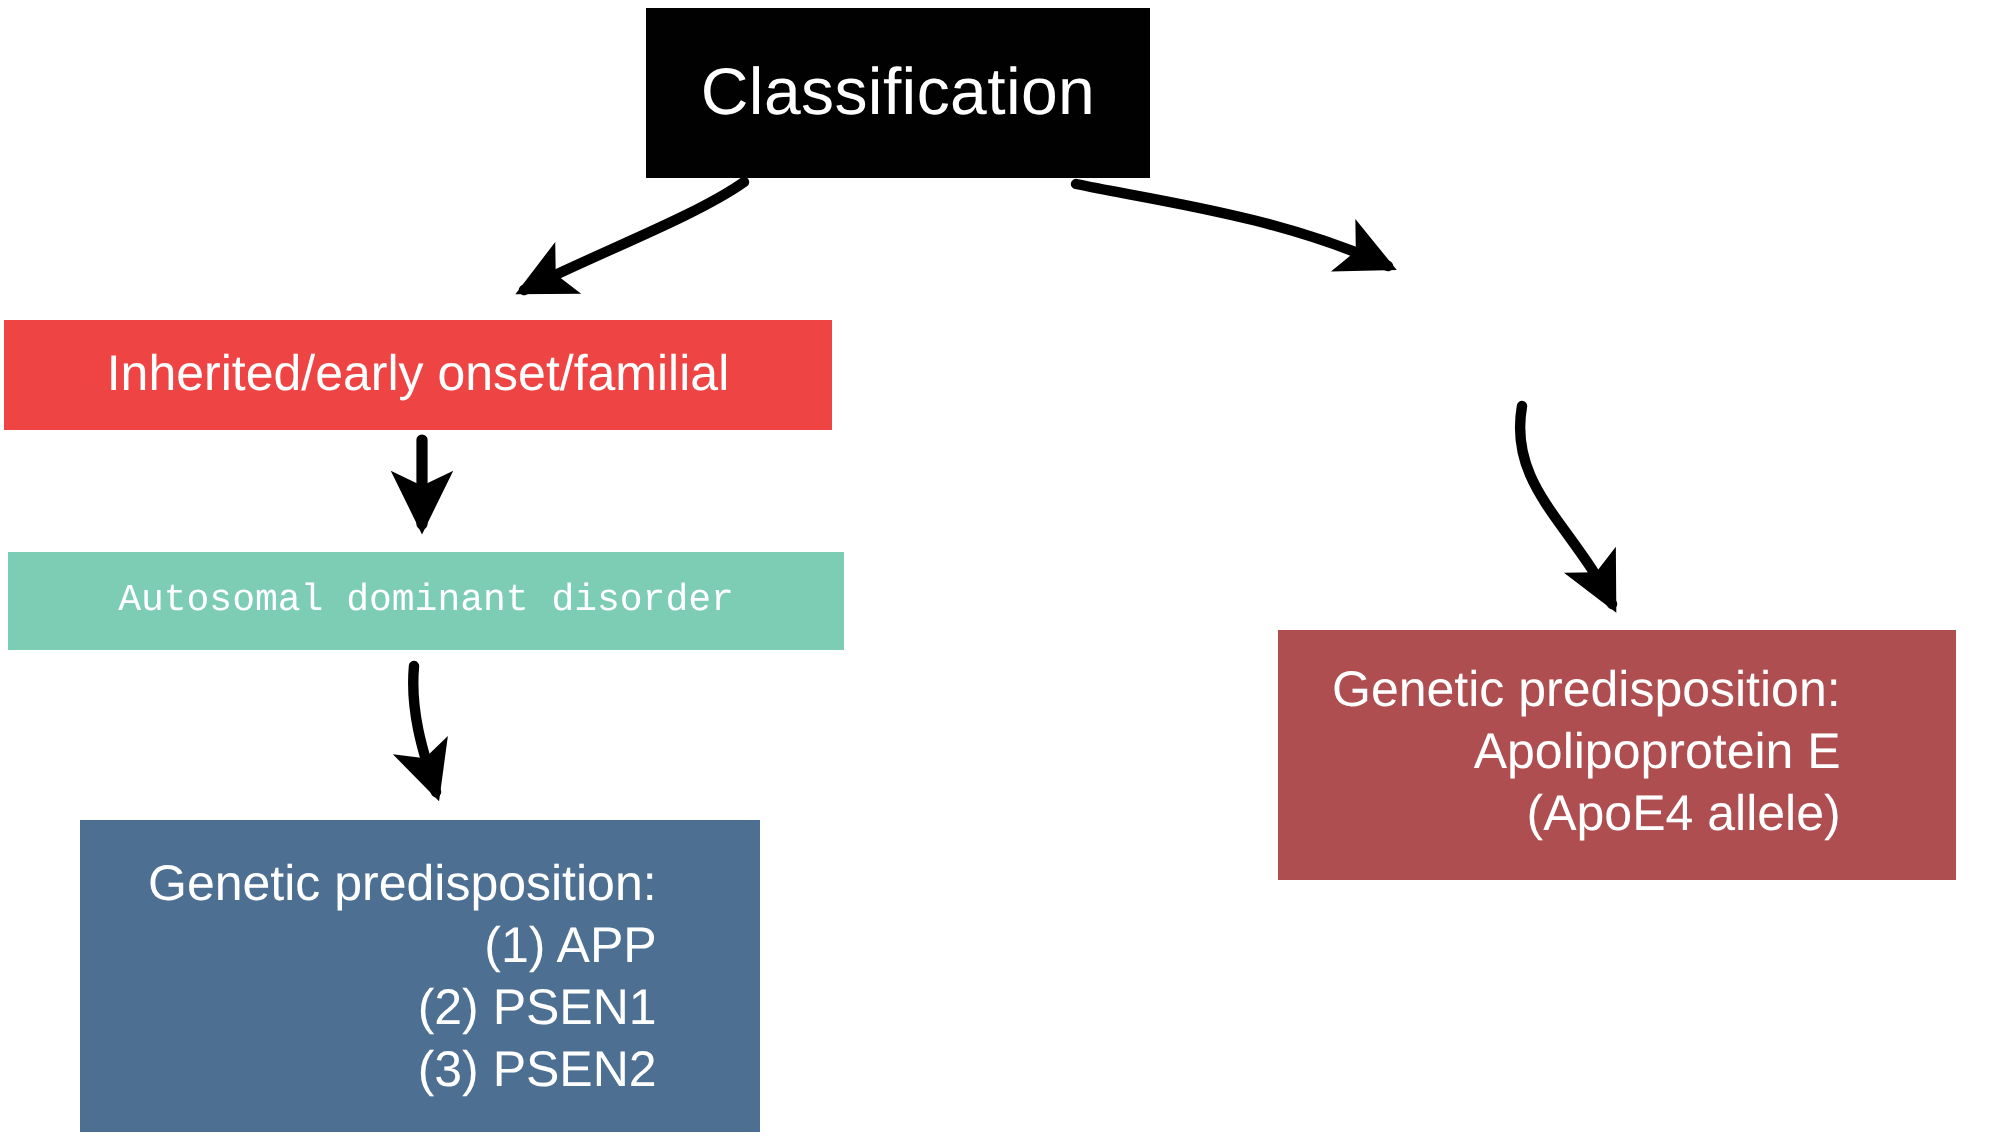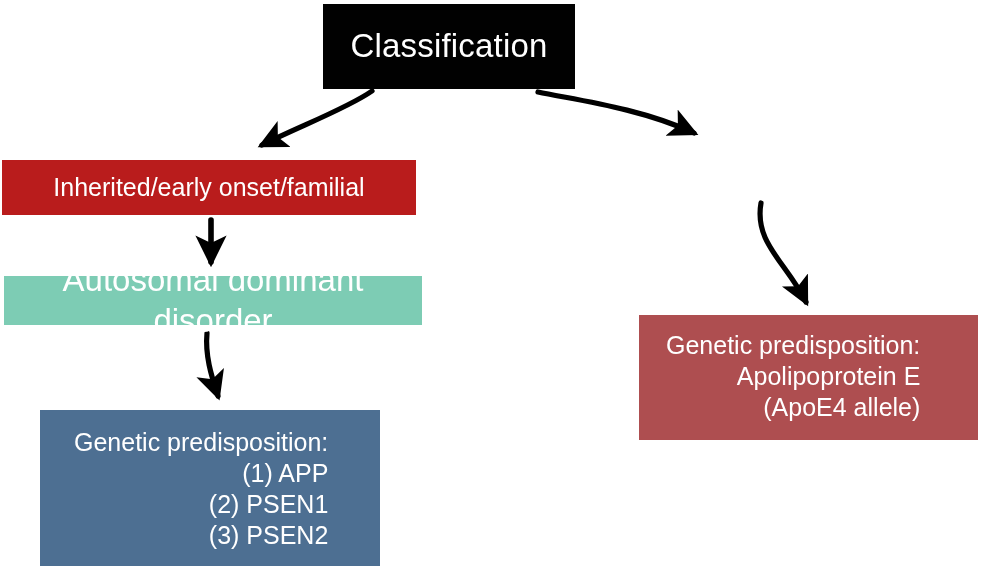--- a/index.html
+++ b/index.html
@@ -40,32 +40,33 @@
 
   
   #node-classification {
     left: 323px;  top: 4px;   width: 252px; height: 85px;
     background: #010101;
     font-size: 33px;
     letter-spacing: 0.2px;
   }
   #node-inherited {
     left: 2px;    top: 160px; width: 414px; height: 55px;
-    background: #b91c1c;
+    background: #ef4444;
     font-size: 25px;
   }
   #node-noninherited {
     left: 529px;  top: 145px; width: 469px; height: 53px;
     background: #3399db;
     font-size: 25px;
   }
   #node-autosomal {
     left: 4px;    top: 276px; width: 418px; height: 49px;
     background: #7dccb4;
-    font-size: 33px;
+    font-size: 19px;
+    font-family: Liberation Mono, monospace;
   }
   #node-genetic-familial {
     left: 40px;   top: 410px; width: 340px; height: 156px;
     background: #4d6f92;
     font-size: 25px;
     padding-left: 34px;
     align-items: flex-start;
     padding-top: 17px;
   }
   #node-genetic-sporadic {

